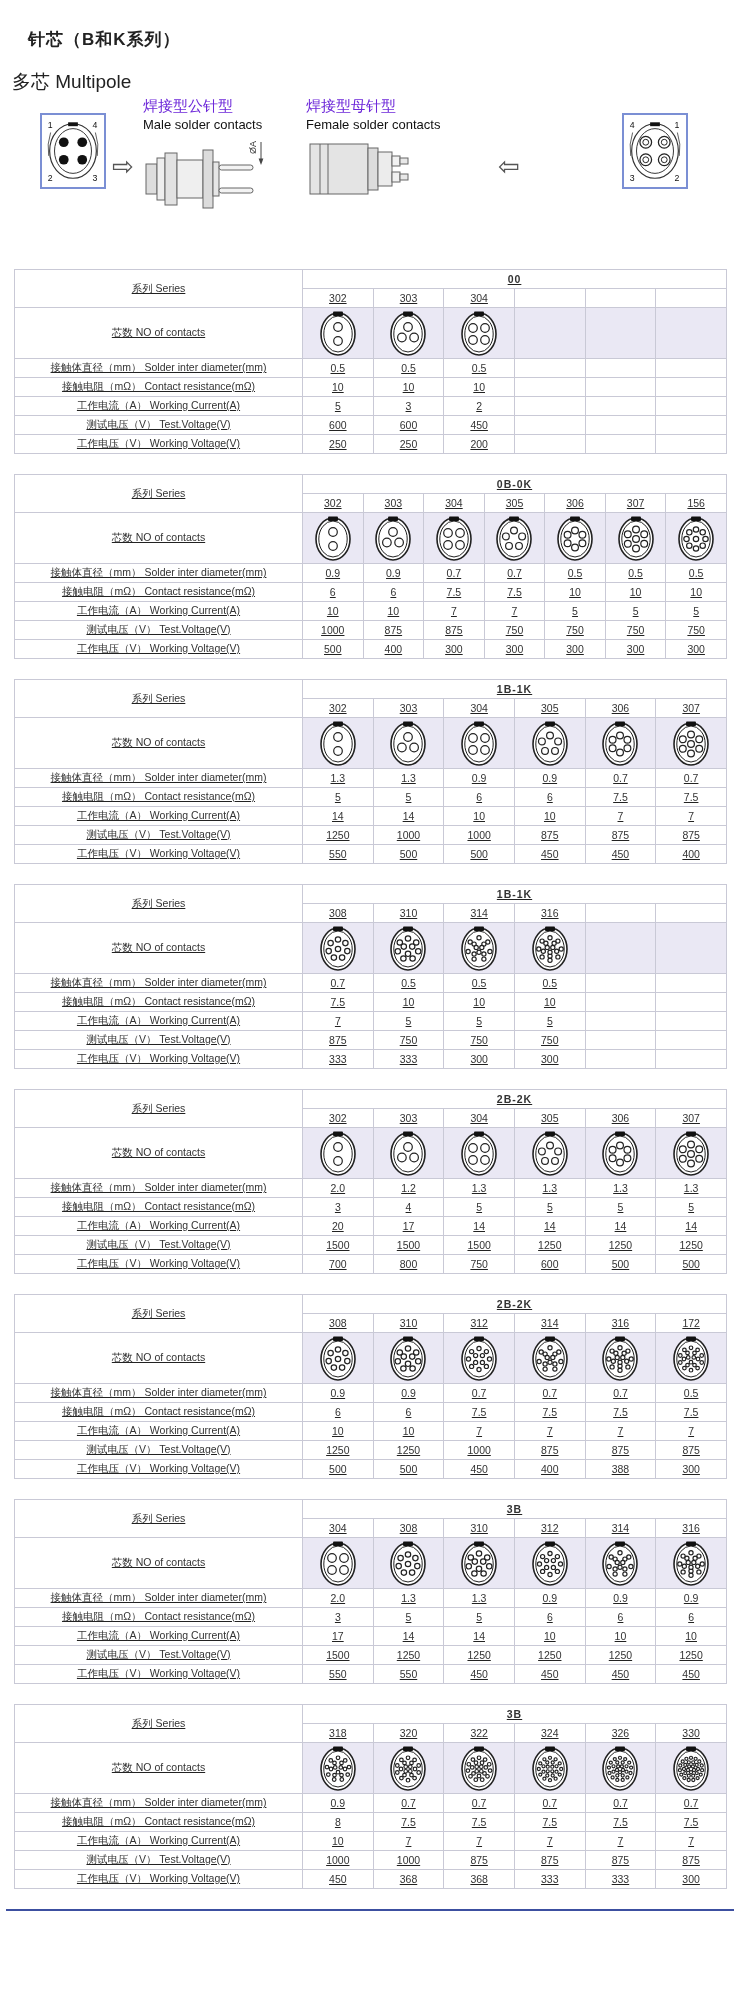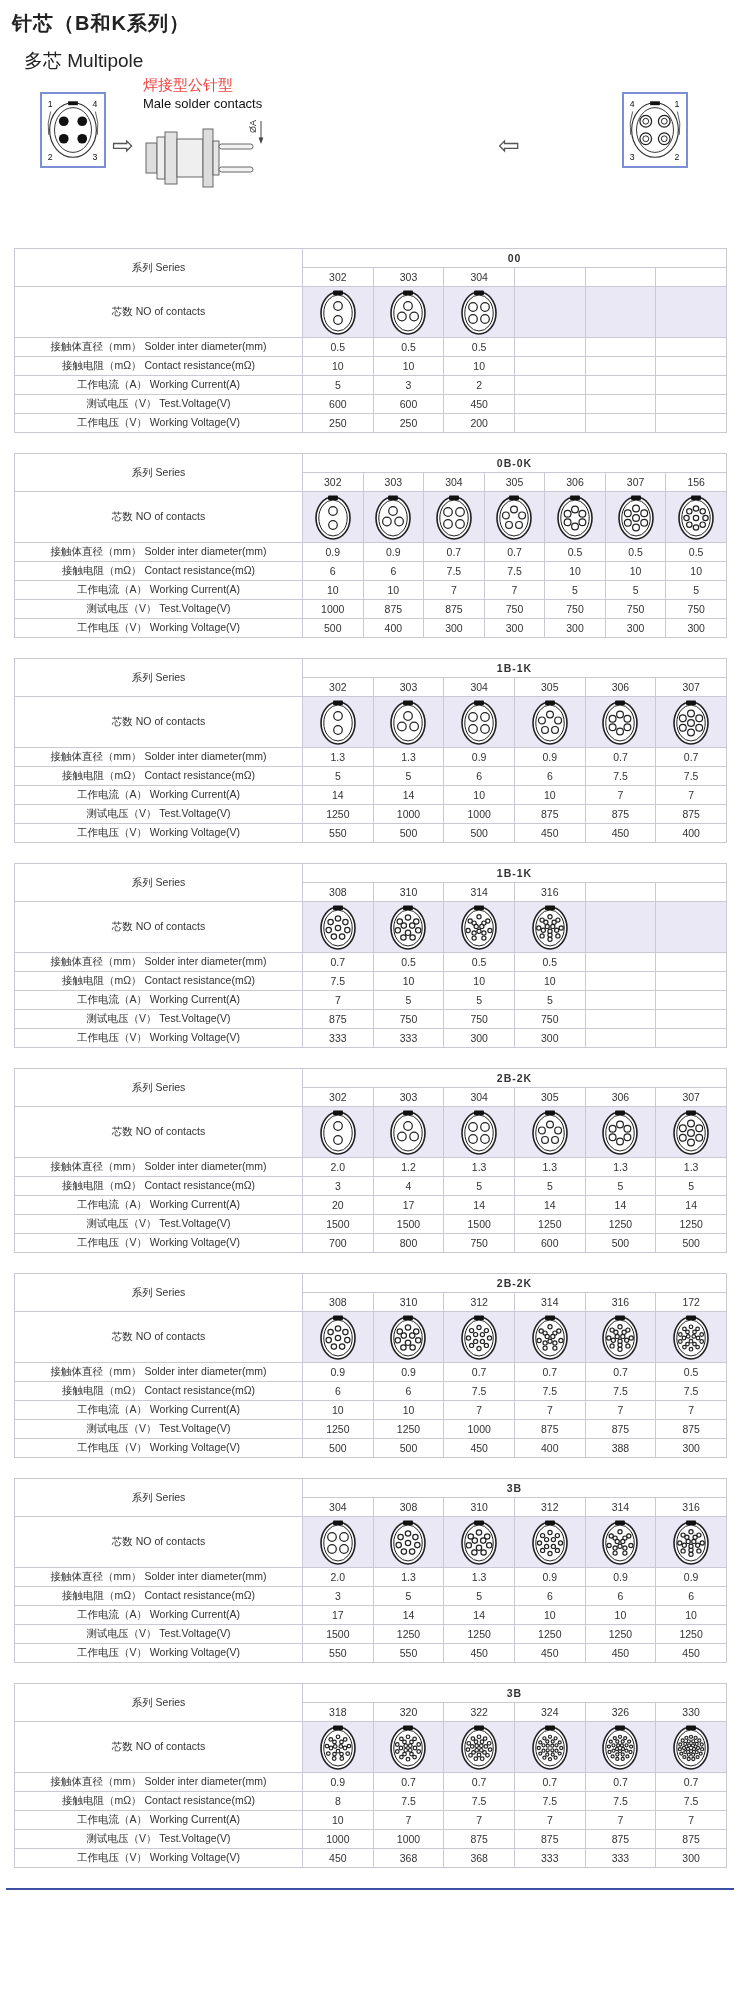--- a/index.html
+++ b/index.html
@@ -1,38 +1,38 @@
 <!DOCTYPE html>
 <html><head>
 <meta charset="utf-8">
 <style>
   html,body{margin:0;padding:0;background:#fff;}
   body{width:740px;height:2000px;overflow:hidden;position:relative;
        font-family:"Liberation Sans","DejaVu Sans",sans-serif;color:#222;}
   .titles{padding:8px 0 0 12px;}
-  .title-cn{font-size:20px;line-height:31px;margin:0;font-weight:700;letter-spacing:1px;}
+  .title-cn{font-size:17px;line-height:31px;margin:16px;font-weight:700;letter-spacing:1px;}
   .title-en{font-size:26px;line-height:31px;margin:0;font-weight:400;}
-  .subtitle{font-size:19px;line-height:22px;margin:11px 12px 0;font-weight:400;}
+  .subtitle{font-size:19px;line-height:22px;margin:11px 0 0;font-weight:400;}
 
   .diagram-row{position:relative;height:152px;margin-top:4px;}
   .face-box{position:absolute;width:66px;height:76px;border:2px solid #7b8fd4;background:#fff;
             display:flex;align-items:center;justify-content:center;box-sizing:border-box;}
   .face-box.left{left:40px;top:16px;}
   .face-box.right{left:622px;top:16px;}
   .harrow{position:absolute;font-size:26px;color:#555;line-height:26px;}
   .harrow.r{left:112px;top:56px;}
   .harrow.l{left:498px;top:56px;}
   .conn-block{position:absolute;top:0;}
   .conn-block.male{left:143px;}
   .conn-block.female{left:306px;}
-  .conn-label-cn{font-size:15px;margin:0 0 1px;color:#ef4444;}
+  .conn-label-cn{font-size:15px;margin:0 0 1px;color:#6d28d9;}
   .conn-label-en{font-size:13px;margin:0 0 2px;color:#111;}
 
   #tables{padding-top:20px;}
-  table.spec{border-collapse:collapse;table-layout:fixed;width:712px;margin:0 16px 20px 14px;}
+  table.spec{border-collapse:collapse;table-layout:fixed;width:712px;margin:0 16px 20px 14px;text-decoration:underline;}
   table.spec td{font-size:10.5px;color:#333;text-align:center;padding:0;height:18px;
       border:1px solid #c9c9d6;overflow:hidden;white-space:nowrap;background:#fff;}
   td.hlabel{background:#8b93c5;color:#fff;text-align:left;padding-left:10px;
       border:1px solid #fdfdfd;font-size:11px;}
   td.hseries{background:#8b93c5;color:#fff;font-weight:700;font-size:11.5px;
       border:1px solid #fdfdfd;height:25px;letter-spacing:1px;}
   td.model{height:19px;}
   td.lbl{background:#dcd9ec;text-align:left;padding-left:10px;border:1px solid #fdfdfd;color:#222;}
   tr.contacts td.data{background:#eae8f4;height:46px;}
   tr.contacts td.data svg{vertical-align:middle;}
@@ -77,20 +77,37 @@
             <rect x="60" y="16" width="10" height="58" fill="#dcdcdc"></rect>
             <rect x="70" y="28" width="6" height="34" fill="#e6e6e6"></rect>
             <rect x="76" y="31" width="34" height="5" rx="2.5" fill="#f3f3f3"></rect>
             <rect x="76" y="54" width="34" height="5" rx="2.5" fill="#f3f3f3"></rect>
           </g>
           <line x1="118" y1="8" x2="118" y2="27" stroke="#444" stroke-width="1"></line>
           <polygon points="118,31 115.6,24.5 120.4,24.5" fill="#444"></polygon>
           <text x="113" y="20" font-size="9" fill="#333" transform="rotate(-90 113 20)">ØA</text>
         </svg></div>
   </div>
+  <div class="conn-block female">
+    <div class="conn-label-cn">焊接型母针型</div>
+    <div class="conn-label-en">Female solder contacts</div>
+    <div id="femaleDraw"><svg width="115" height="70" viewBox="0 0 115 70">
+          <g stroke="#666" stroke-width="1">
+            <rect x="4" y="10" width="58" height="50" fill="#e4e4e4"></rect>
+            <line x1="14" y1="10" x2="14" y2="60"></line>
+            <line x1="22" y1="10" x2="22" y2="60"></line>
+            <rect x="62" y="14" width="10" height="42" fill="#dcdcdc"></rect>
+            <rect x="72" y="18" width="14" height="34" fill="#ececec"></rect>
+            <rect x="86" y="22" width="8" height="10" fill="#f1f1f1"></rect>
+            <rect x="86" y="38" width="8" height="10" fill="#f1f1f1"></rect>
+            <rect x="94" y="24" width="8" height="6" fill="#e8e8e8"></rect>
+            <rect x="94" y="40" width="8" height="6" fill="#e8e8e8"></rect>
+          </g>
+        </svg></div>
+  </div>
   <div class="harrow l">⇦</div>
   <div class="face-box right" id="faceFemale">
       <svg width="60" height="72" viewBox="0 0 60 74">
         <ellipse cx="30" cy="37" rx="24" ry="28" fill="#fff" stroke="#333" stroke-width="1.2"></ellipse>
         <ellipse cx="30" cy="37" rx="19" ry="23" fill="#fff" stroke="#333" stroke-width="1"></ellipse>
         <rect x="25" y="7.5" width="10" height="4" fill="#111"></rect>
         <path d="M 7,18 Q 3,30 5,42" fill="none" stroke="#333" stroke-width="0.8"></path>
         <path d="M 53,18 Q 57,30 55,42" fill="none" stroke="#333" stroke-width="0.8"></path>
         <circle cx="20.5" cy="28" r="6" fill="#fff" stroke="#222" stroke-width="1.3"></circle>
         <circle cx="20.5" cy="28" r="3" fill="#fff" stroke="#222" stroke-width="1"></circle>

